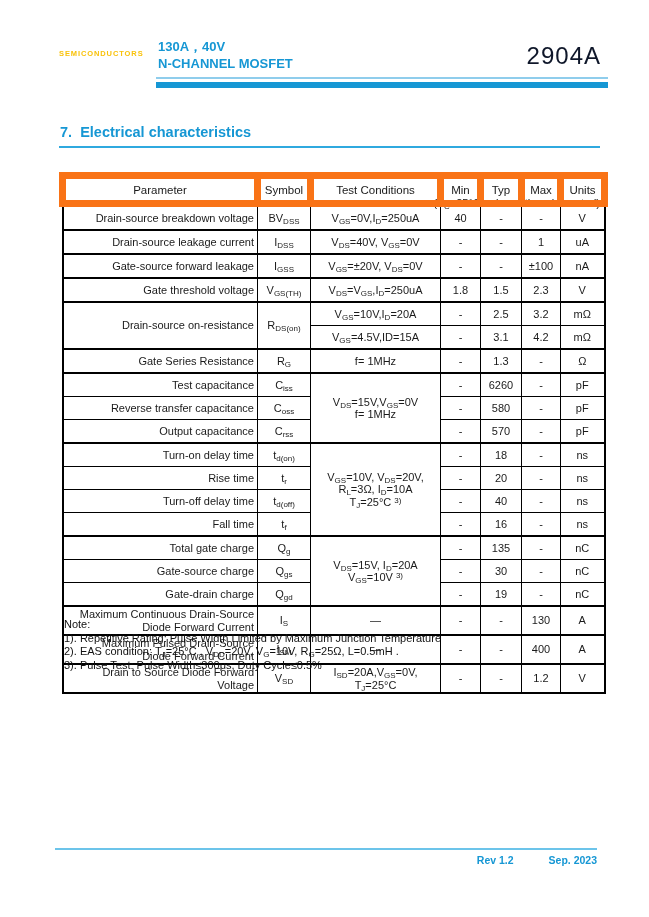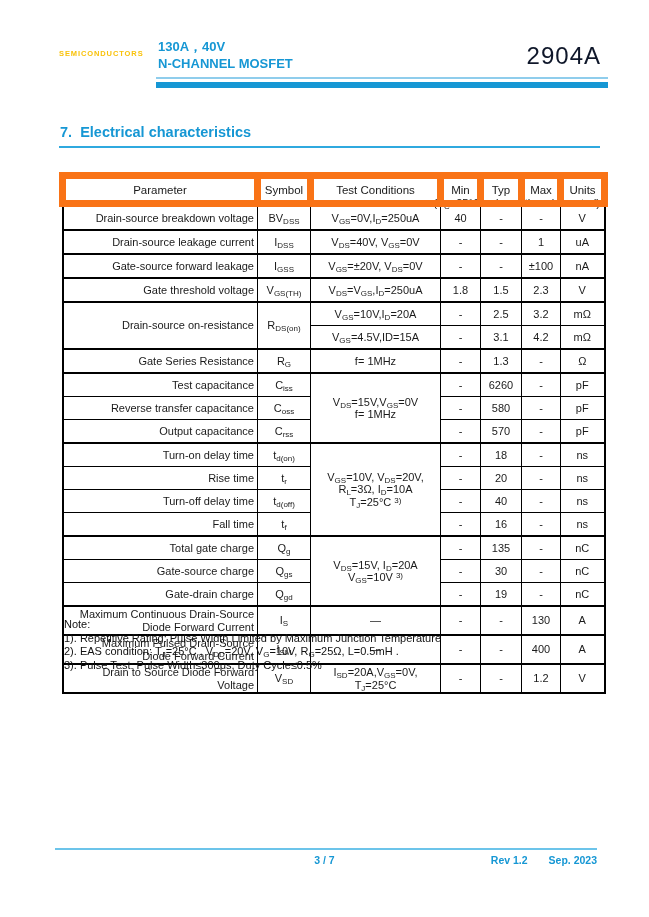--- a/index.html
+++ b/index.html
@@ -69,21 +69,21 @@
   
   .footer-rule{position:absolute;left:55px;right:52px;top:848px;height:1.5px;background:#6CC4EA;}
   .footer-page{
     position:absolute;left:0;right:0;top:854px;text-align:center;
     color:#1697D4;font-size:10.5px;font-weight:bold;
   }
   .footer-rev{
     position:absolute;right:52px;top:854px;
     color:#1697D4;font-size:10.5px;font-weight:bold;
   }
-  .footer-rev span{margin-left:18px;}
+  .footer-rev span{margin-left:32px;}
   .footer-rev span:first-child{margin-left:16px;}
 </style>
 </head>
 <body>
 
 <div class="page">
 
   <div class="logo">
     <div class="logo-sub">SEMICONDUCTORS</div>
   </div>
@@ -298,19 +298,18 @@
   </table>
 
   <div class="notes">
     <div>Note:</div>
     <div>1). Repetitive Rating: Pulse Width Limited by Maximum Junction Temperature</div>
     <div>2). EAS condition: T<sub>J</sub>=25°C , V<sub>DD</sub>=20V, V<sub>G</sub>=10V, R<sub>G</sub>=25Ω, L=0.5mH .</div>
     <div>3). Pulse Test: Pulse Width≤300μs, Duty Cycle≤0.5%</div>
   </div>
 
   <div class="footer-rule"></div>
-  <div class="footer-page">3 / 7</div>
   <div class="footer-rev">
     <span>Rev 1.2</span>
     <span>Sep. 2023</span>
   </div>
 
 </div>
 
 </body></html>

